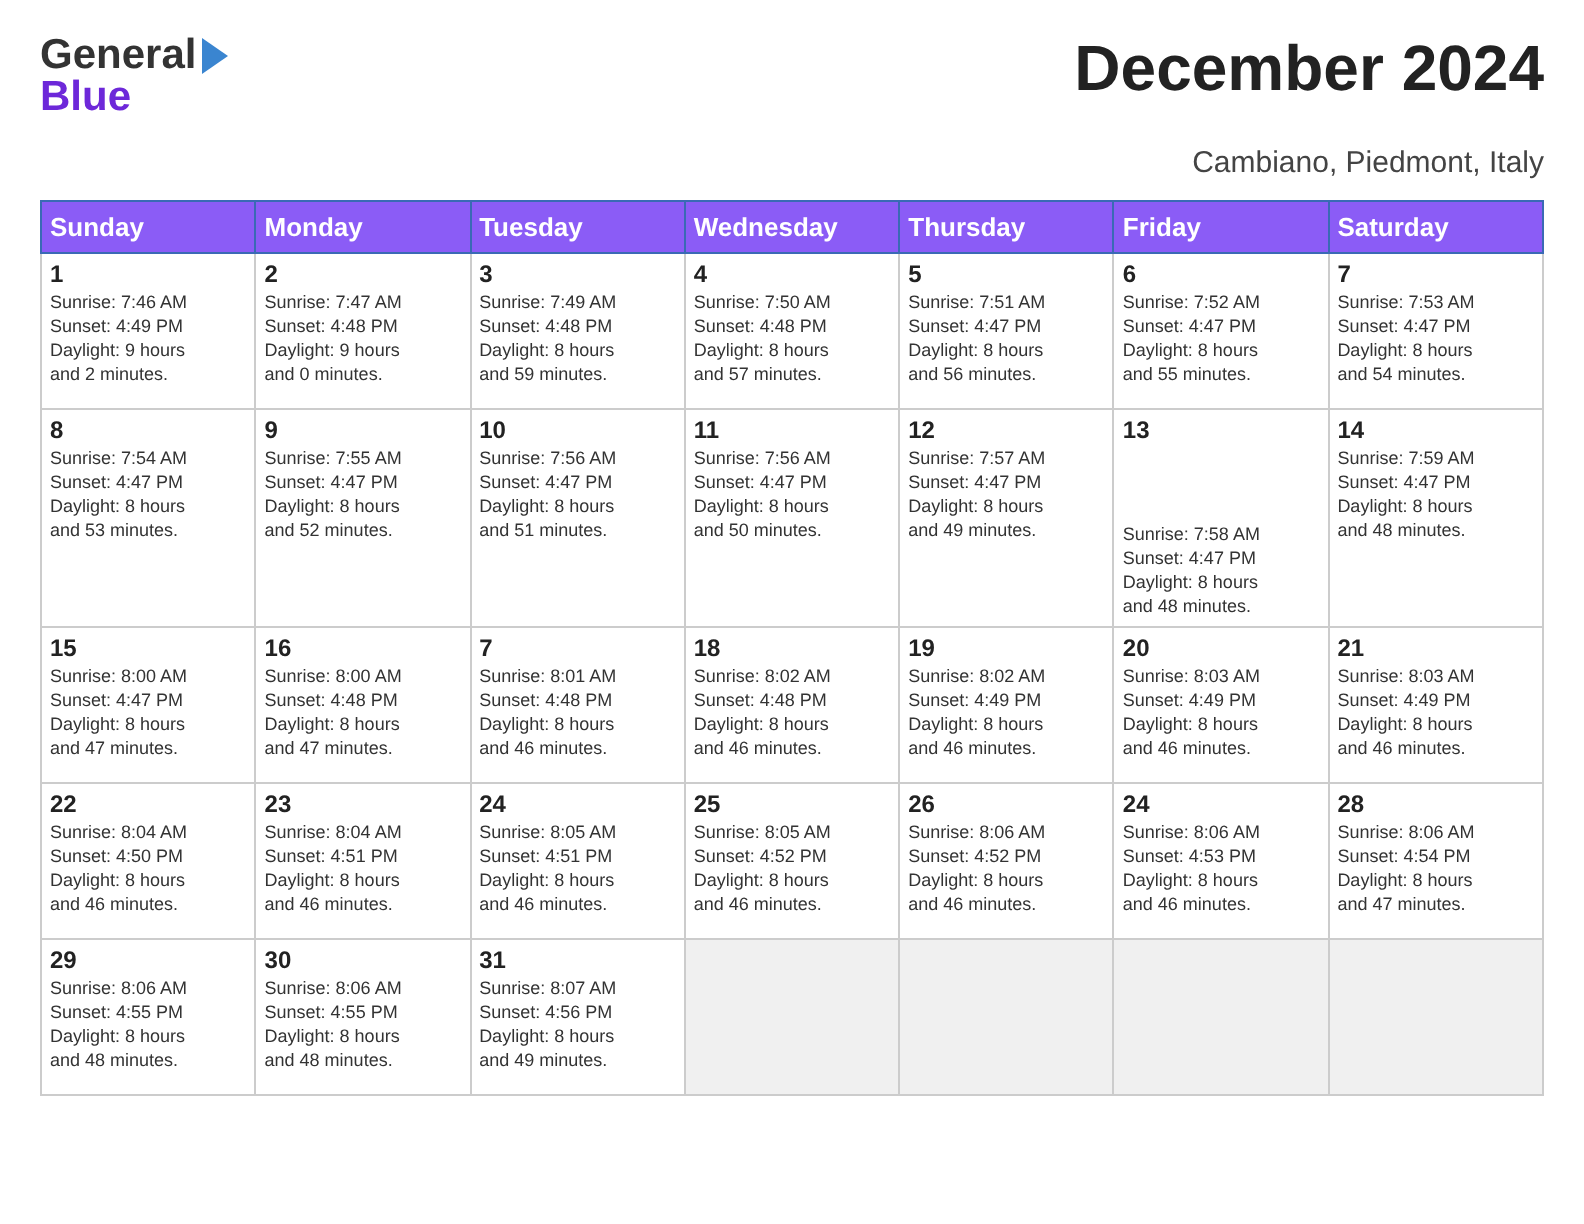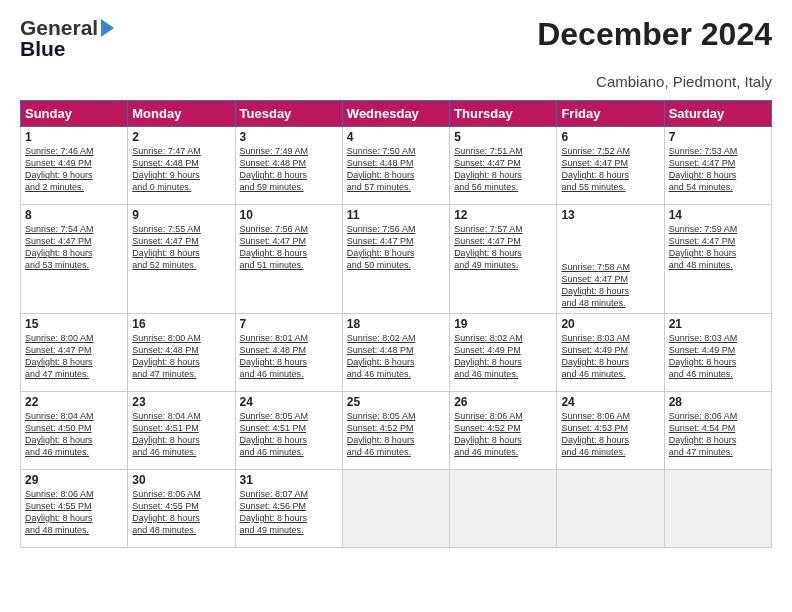--- a/index.html
+++ b/index.html
@@ -36,21 +36,21 @@
       font-size: 15px;
       color: #444;
       margin-top: 20px;
     }
     table {
       width: 100%;
       border-collapse: collapse;
       table-layout: fixed;
     }
     th {
-      background-color: #be185d;
+      background-color: #8b5cf6;
       color: #fff;
       font-size: 13px;
       font-weight: bold;
       padding: 5px 4px;
       text-align: left;
       border: 1px solid #3a6ab5;
     }
     td {
       border: 1px solid #ccc;
       vertical-align: top;
@@ -67,35 +67,34 @@
       font-size: 12px;
       font-weight: bold;
       color: #222;
       display: block;
       margin-bottom: 1px;
     }
     .day-info {
       font-size: 9px;
       line-height: 1.35;
       color: #333;
-      text-decoration: underline;
     }
   </style>
 </head>
 <body>
 
 <div class="page">
   <div class="header">
     <div class="logo">
       <div style="display:flex;flex-direction:column;line-height:1.15;">
         <div style="display:flex;align-items:center;">
           <span style="font-size:21px;font-weight:bold;color:#333;">General</span>
           <div style="width:0;height:0;border-left:13px solid #3a85d0;border-top:9px solid transparent;border-bottom:9px solid transparent;margin-left:3px;margin-top:0;"></div>
         </div>
-        <span style="font-size:21px;font-weight:bold;color:#0f172a;margin-top:-3px;">Blue</span>
+        <span style="font-size:21px;font-weight:bold;color:#6d28d9;margin-top:-3px;">Blue</span>
       </div>
     </div>
     <div class="title-block">
       <div class="month-title">December 2024</div>
       <div class="location">Cambiano, Piedmont, Italy</div>
     </div>
   </div>
 
   <table>
     <thead>

